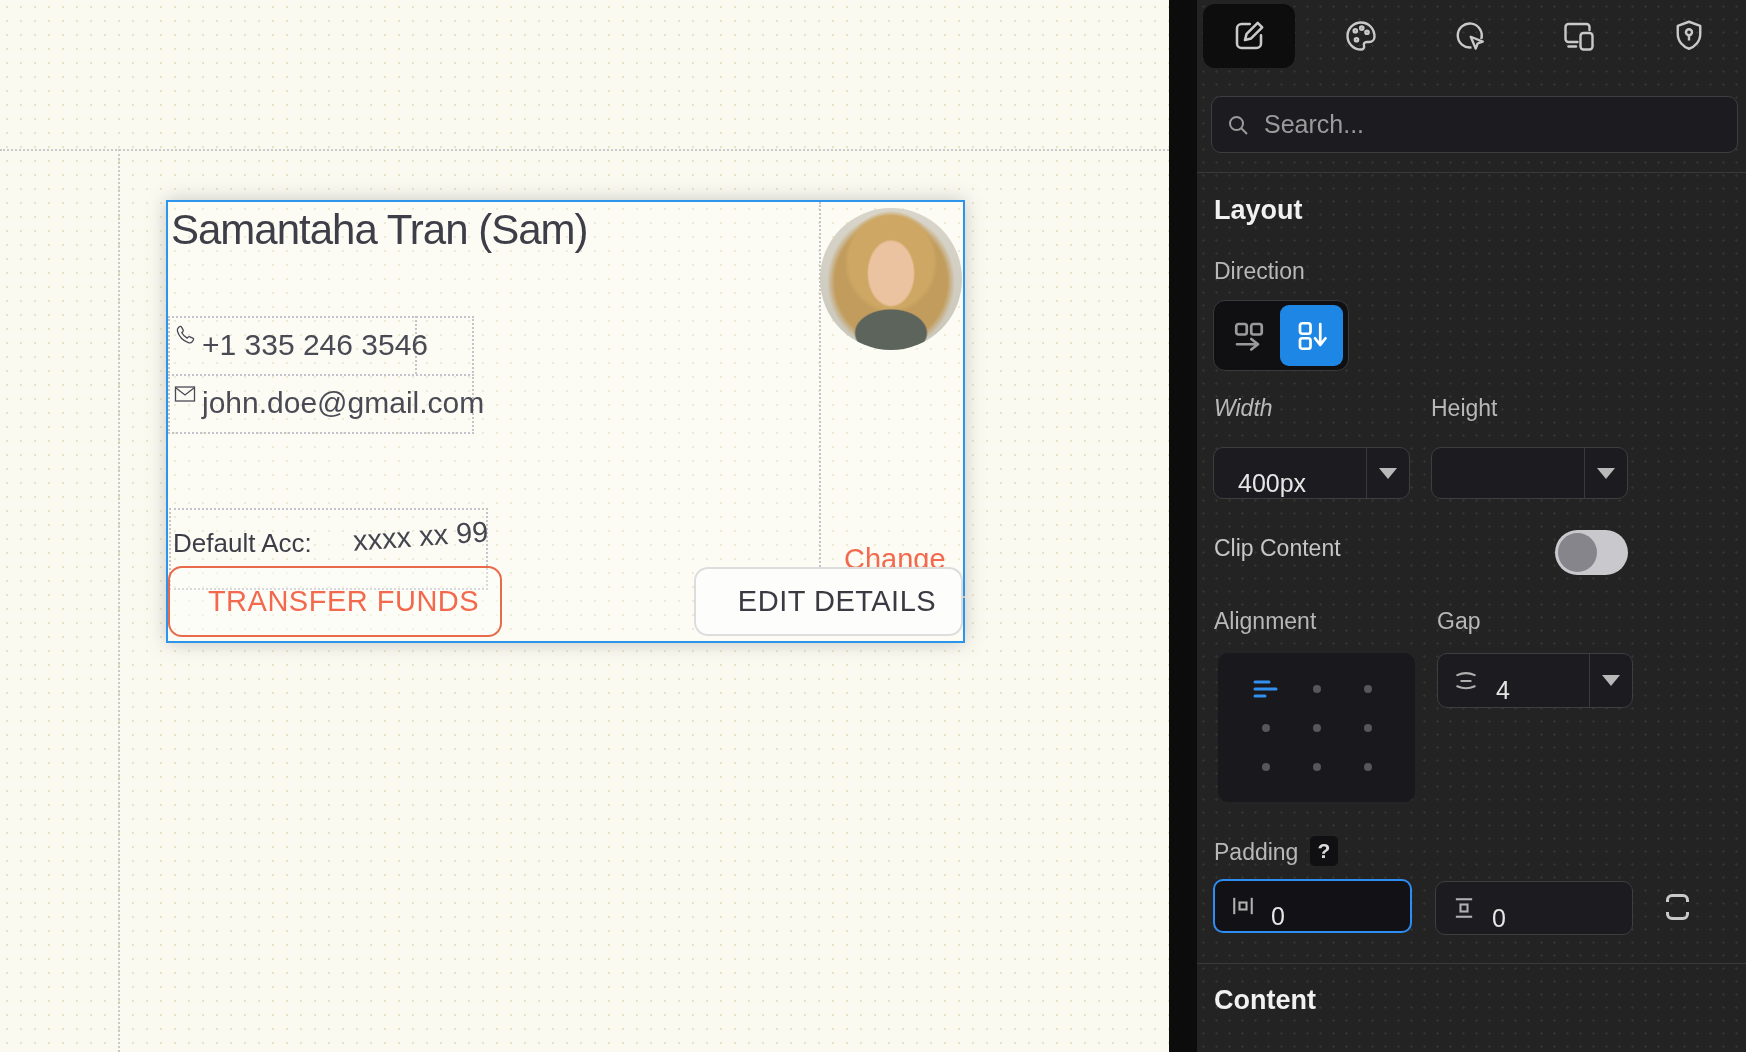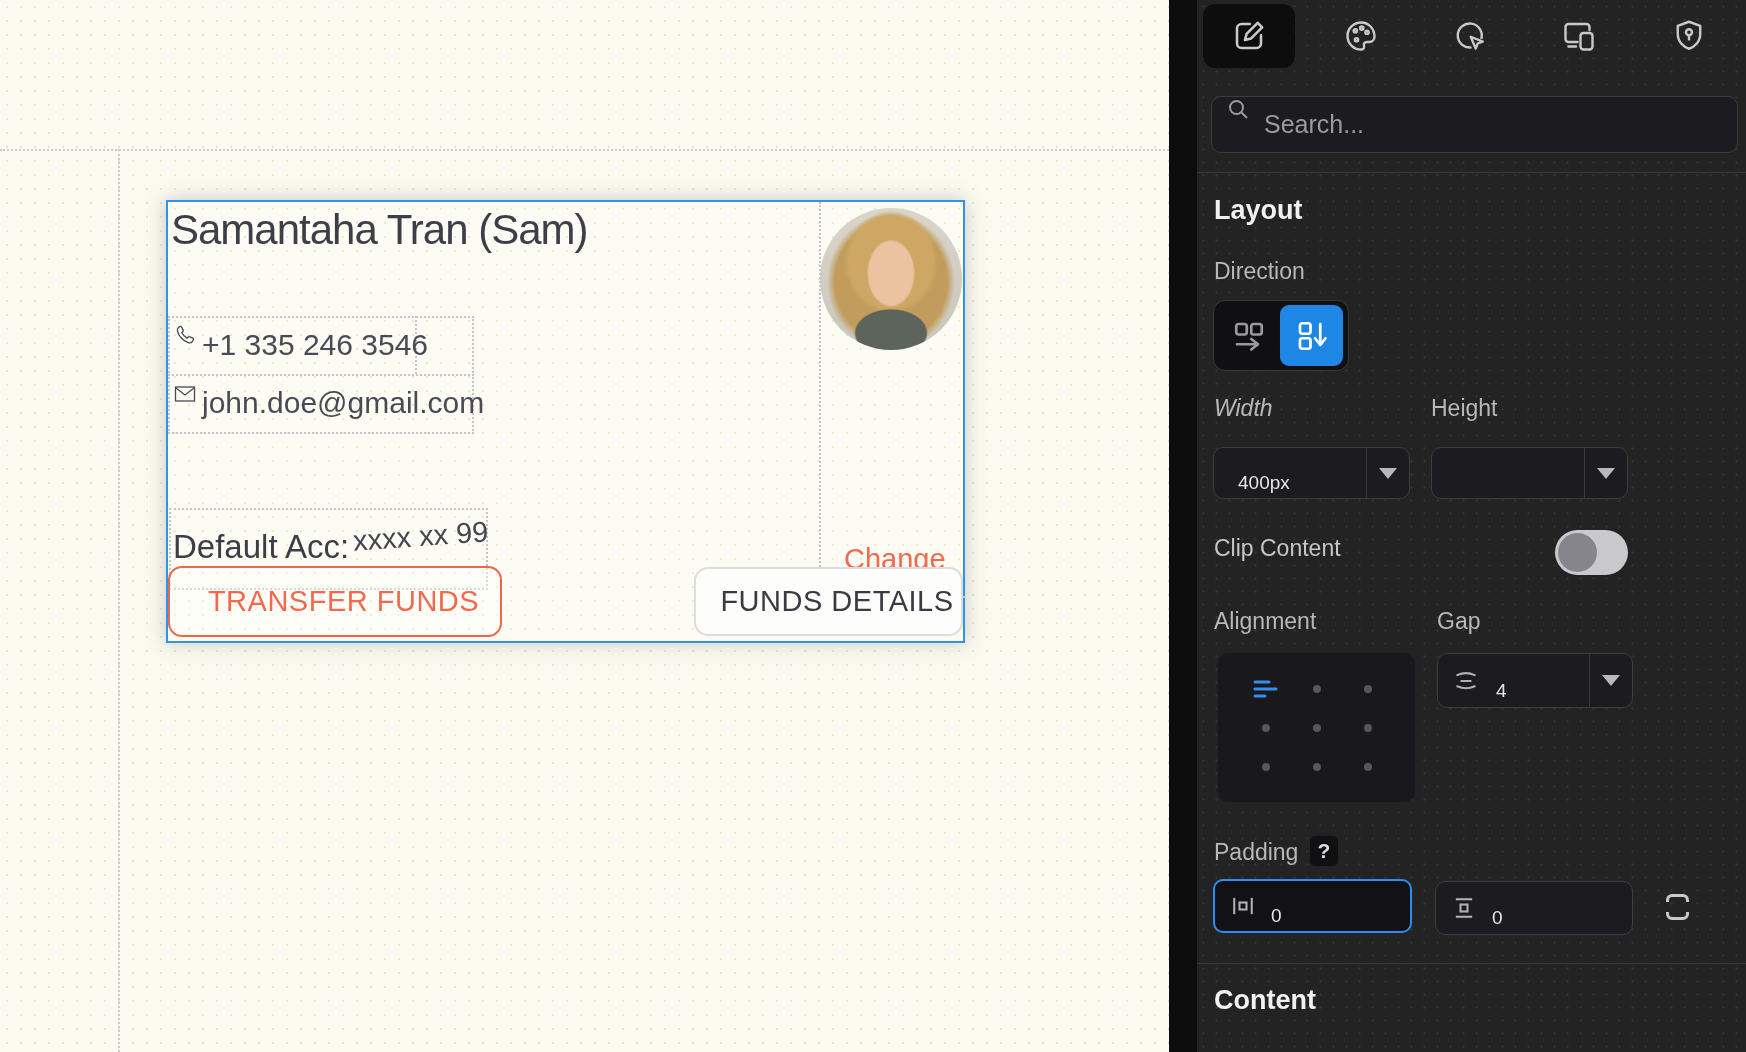--- a/index.html
+++ b/index.html
@@ -35,21 +35,21 @@
             linear-gradient(#d9d5ca,#c9c6ba);}
 
   .dotted-box{position:absolute;box-sizing:border-box;border:2px dotted #c3c3cc;}
   .phone-box{left:0;top:114px;width:306px;height:60px;}
   .phone-inner-divider{position:absolute;left:245px;top:-2px;height:58px;border-left:2px dotted #c3c3cc;}
   .email-box{left:0;top:172px;width:306px;height:60px;}
   .contact-icon{position:absolute;left:3px;top:6px;width:24px;height:24px;color:#4a4a54;}
   .contact-text{position:absolute;left:32px;top:10px;font-size:30px;color:#4a4a54;white-space:nowrap;}
 
   .default-box{left:1px;top:306px;width:319px;height:82px;}
-  .default-label{position:absolute;left:2px;top:18px;font-size:33px;color:#3d3d47;white-space:nowrap;}
+  .default-label{position:absolute;left:2px;top:18px;font-size:26px;color:#3d3d47;white-space:nowrap;}
   .default-value{position:absolute;left:182px;top:10px;font-size:29px;color:#45454f;
                  transform:rotate(-4deg);white-space:nowrap;}
 
   .change-link{position:absolute;left:676px;top:341px;font-size:29px;color:#f2694e;}
 
   .card-btn{position:absolute;box-sizing:border-box;border-radius:14px;display:flex;
             align-items:center;justify-content:center;font-size:29px;letter-spacing:.5px;
             cursor:default;white-space:nowrap;padding-left:17px;}
   .btn-transfer{left:0;top:364px;width:334px;height:71px;border:2px solid #e96a4b;
                 color:#f2694e;background:rgba(255,255,255,.35);}
@@ -63,41 +63,41 @@
          background-image:radial-gradient(#33332d 1px, rgba(0,0,0,0) 1.2px);
          background-size:13px 13px;color:#b8b8b8;}
 
   .tab{position:absolute;top:4px;width:92px;height:64px;border-radius:12px;display:flex;
        align-items:center;justify-content:center;color:#c9c9c9;}
   .tab.active{background:#0d0d0e;}
   .tab svg{width:36px;height:36px;}
 
   .search-box{position:absolute;left:14px;top:96px;width:527px;height:57px;box-sizing:border-box;
               border:1px solid #3e3e41;border-radius:10px;background:#1c1c20;
-              display:flex;padding:0 14px;}
+              display:flex;align-items:center;padding:0 14px;}
   .search-box svg{width:24px;height:24px;color:#9b9b9b;flex:0 0 auto;}
   .search-input{flex:1;margin-left:12px;background:transparent;border:none;outline:none;
                 color:#dddddd;font-size:25px;font-family:"Liberation Sans",sans-serif;}
   .search-input::placeholder{color:#9b9b9b;}
 
   .divider{position:absolute;left:0;width:549px;border-top:1px solid #3a3a3a;}
   .sec-heading{position:absolute;left:17px;font-size:27px;font-weight:700;color:#f1f1f1;}
   .fld-label{position:absolute;font-size:23px;color:#b8b8b8;white-space:nowrap;}
 
   .dir-group{position:absolute;left:16px;top:300px;width:136px;height:71px;box-sizing:border-box;
              border:1px solid #3a3a3d;border-radius:12px;background:#101013;display:flex;
              align-items:center;padding:3px;}
   .dir-btn{width:63px;height:61px;display:flex;align-items:center;justify-content:center;
            border-radius:9px;color:#9a9a9a;}
   .dir-btn.selected{background:#1e87e6;color:#ffffff;}
   .dir-btn svg{width:36px;height:36px;}
 
   .input-box{position:absolute;height:52px;box-sizing:border-box;border:1px solid #3e3e41;
              border-radius:10px;background:#1c1c20;display:flex;align-items:center;}
-  .input-value{font-size:19px;color:#e6e6e6;margin-top:20px;}
+  .input-value{font-size:25px;color:#e6e6e6;margin-top:20px;}
   .caret-zone{position:absolute;right:0;top:0;bottom:0;width:42px;border-left:1px solid #3a3a3d;
               display:flex;align-items:center;justify-content:center;}
   .caret{width:0;height:0;border-left:9px solid transparent;border-right:9px solid transparent;
          border-top:11px solid #b9b9b9;}
 
   .toggle{position:absolute;left:358px;top:530px;width:73px;height:45px;border-radius:23px;
           background:#c9c9cd;}
   .toggle-knob{position:absolute;left:3px;top:3px;width:39px;height:39px;border-radius:50%;
                background:#85858b;}
 
@@ -159,21 +159,21 @@
       </div>
 
       <div class="dotted-box default-box">
         <div class="default-label">Default Acc:</div>
         <div class="default-value">xxxx xx 99</div>
       </div>
 
       <div class="change-link">Change</div>
 
       <div class="card-btn btn-transfer">TRANSFER FUNDS</div>
-      <div class="card-btn btn-edit">FUNDS DETAILS</div>
+      <div class="card-btn btn-edit">EDIT DETAILS</div>
     </div>
   </div>
 
   <div class="panel-strip"></div>
 
   <div class="panel">
 
     <div class="tab active" style="left:6px;">
       <svg viewBox="0 0 24 24" fill="none" stroke="currentColor" stroke-width="1.7" stroke-linecap="round" stroke-linejoin="round">
         <path d="M12.5 4 H7 a3 3 0 0 0 -3 3 v10 a3 3 0 0 0 3 3 h10 a3 3 0 0 0 3 -3 v-5.5"></path>

